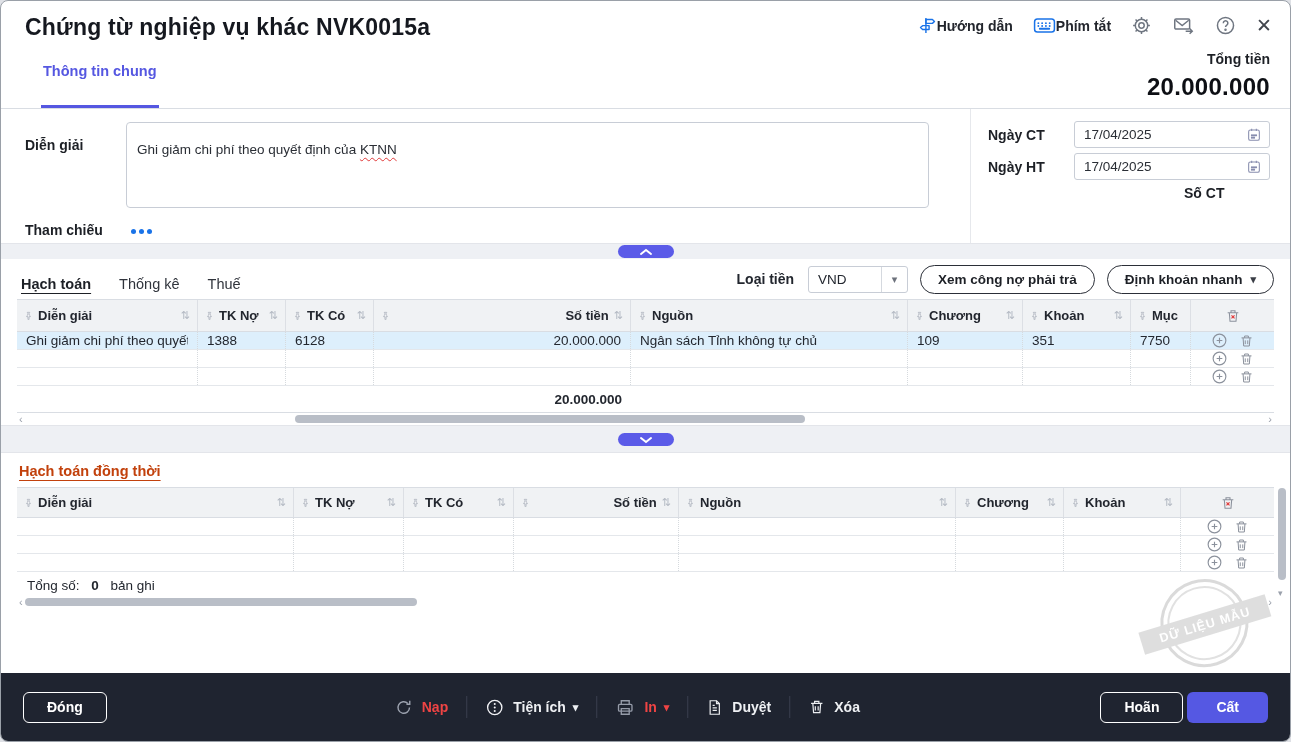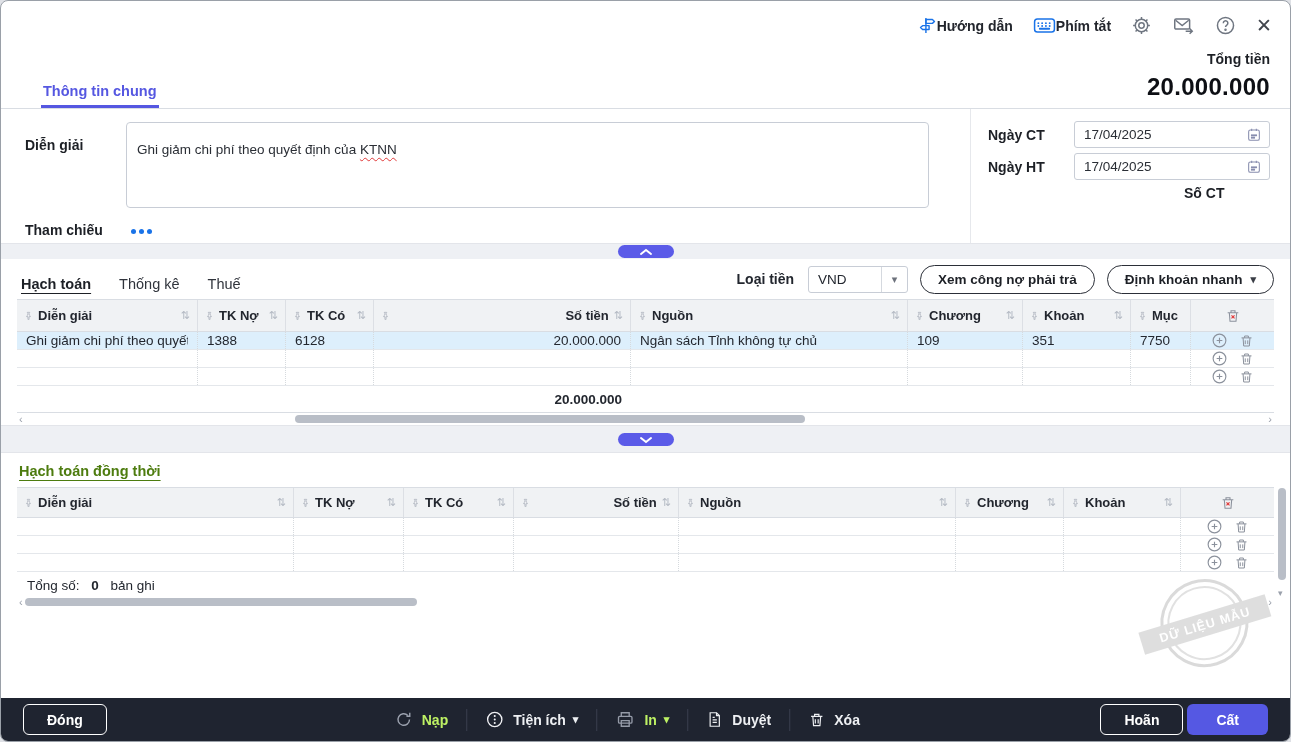--- a/index.html
+++ b/index.html
@@ -20,21 +20,21 @@
   svg{display:block;}
 
   
   .hdr{position:relative;height:108px;border-bottom:1px solid var(--border);}
   .hdr-title{position:absolute;left:24px;top:13px;font-size:23px;font-weight:bold;color:#15181f;letter-spacing:.2px;}
   .hdr-icons{position:absolute;right:18px;top:14px;display:flex;align-items:center;gap:20px;}
   .hdr-link{display:flex;align-items:center;font-size:14px;font-weight:bold;color:#23262d;cursor:pointer;}
   .glyph-close{font-size:19px;color:#41454d;line-height:1;}
   .hdr-total-label{position:absolute;right:20px;top:50px;font-size:14px;font-weight:bold;color:#1d2026;}
   .hdr-total-value{position:absolute;right:20px;top:72px;font-size:24px;font-weight:bold;color:#0d0f14;letter-spacing:.3px;}
-  .tab-general{position:absolute;left:40px;bottom:0;padding:0 2px 6px;font-size:14.5px;font-weight:bold;
+  .tab-general{position:absolute;left:40px;bottom:0;padding:0 2px 26px;font-size:14.5px;font-weight:bold;
     color:var(--accent);border-bottom:3px solid var(--accent);cursor:pointer;}
 
   
   .form{display:flex;height:134px;}
   .form-left{flex:1;position:relative;}
   .lbl{font-size:14px;font-weight:bold;color:#1d2026;}
   .desc-lbl{position:absolute;left:24px;top:28px;}
   .desc-box{position:absolute;left:125px;top:13px;width:803px;height:86px;border:1px solid #c8cdd6;border-radius:4px;
     padding:19px 10px;font-size:13.5px;color:#2a2e35;background:#fff;cursor:text;}
   .flagged{text-decoration:underline wavy #e03a3a 1px;text-underline-offset:3px;}
@@ -97,54 +97,55 @@
   .hscroll{position:relative;height:12px;margin:0 16px;}
   .hscroll .thumb{position:absolute;top:2px;height:8px;border-radius:4px;background:#b9bec7;cursor:grab;}
   .hscroll .arr{position:absolute;top:0;font-size:11px;color:#9aa0ab;line-height:12px;}
   .vscroll{position:absolute;top:35px;right:4px;width:8px;bottom:40px;}
   .vscroll .vthumb{position:absolute;top:0;left:0;width:8px;height:92px;background:#b9bec7;border-radius:4px;cursor:grab;}
   .vscroll .varr{position:absolute;left:0;top:100px;font-size:9px;color:#9aa0ab;}
 
   
   .sim{position:relative;background:#fff;height:194px;}
   .sim-bar{display:flex;align-items:center;height:34px;padding:2px 20px 0 18px;}
-  .sim-title{font-size:14.5px;font-weight:bold;color:#4d7c0f;text-decoration:underline;text-underline-offset:4px;cursor:pointer;}
+  .sim-title{font-size:14.5px;font-weight:bold;color:#c2410c;text-decoration:underline;text-underline-offset:4px;cursor:pointer;}
   .sim-update{margin-left:auto;display:flex;align-items:center;gap:8px;color:var(--link);font-size:14px;font-weight:bold;cursor:pointer;}
   .sim-footer{display:flex;align-items:center;gap:4px;height:24px;padding:2px 0 0 26px;font-size:13.5px;color:#23272f;}
   .sim-footer b{font-weight:bold;}
 
   
-  .toolbar{position:absolute;left:0;right:0;bottom:0;height:43px;background:var(--toolbar);
+  .toolbar{position:absolute;left:0;right:0;bottom:0;height:68px;background:var(--toolbar);
     display:flex;align-items:center;padding:0 22px;}
   .btn-outline{height:31px;padding:0 23px;border:1px solid #fff;border-radius:6px;background:transparent;
     color:#fff;font-size:14px;font-weight:bold;cursor:pointer;font-family:inherit;}
   .tb-center{position:absolute;left:50%;transform:translateX(-54%);display:flex;align-items:center;gap:18px;}
   .tb-item{display:flex;align-items:center;gap:9px;cursor:pointer;font-size:14px;font-weight:bold;}
   .tb-item .cdown{font-size:11px;margin-left:-2px;}
-  .tb-dim{color:#bef264;}
+  .tb-dim{color:#ef4444;}
   .tb-bright{color:#eef0f3;}
   .tb-sep{width:1px;height:22px;background:#3a4050;}
   .tb-right{margin-left:auto;display:flex;align-items:center;gap:4px;}
   .btn-save{height:31px;padding:0 29px;border:none;border-radius:6px;background:#5558e3;color:#fff;
     font-size:14px;font-weight:bold;cursor:pointer;font-family:inherit;}
 
   
   .stamp{position:absolute;left:1152px;top:578px;width:104px;height:92px;transform:rotate(-17deg);
     opacity:.72;pointer-events:none;z-index:6;}
   .stamp .c1{position:absolute;left:8px;top:0;width:88px;height:88px;border:3px solid #cdcdcd;border-radius:50%;}
   .stamp .c2{position:absolute;left:15px;top:7px;width:74px;height:74px;border:2px solid #d6d6d6;border-radius:50%;}
   .stamp .band{position:absolute;left:-14px;top:34px;width:132px;height:23px;background:#d2d2d2;
     display:flex;align-items:center;justify-content:center;color:#fff;font-size:12.5px;font-weight:bold;letter-spacing:1px;white-space:nowrap;}
 </style>
 </head>
 <body>
 
 <div class="window">
 
   <div class="hdr">
+    <div class="hdr-title">Chứng từ nghiệp vụ khác NVK0015a</div>
 
     <div class="hdr-icons">
       <div class="hdr-link">
         <span>
           <svg width="19" height="19" viewBox="0 0 24 24" fill="none" stroke="#1a73e8" stroke-width="1.8" stroke-linejoin="round">
               <path d="M10 2.5v19"></path>
               <path d="M10 4.5h8.2l2.6 2.4-2.6 2.4H10z"></path>
               <path d="M14 12.2H5.8l-2.6 2.4 2.6 2.4H14z"></path>
             </svg>
         </span>

